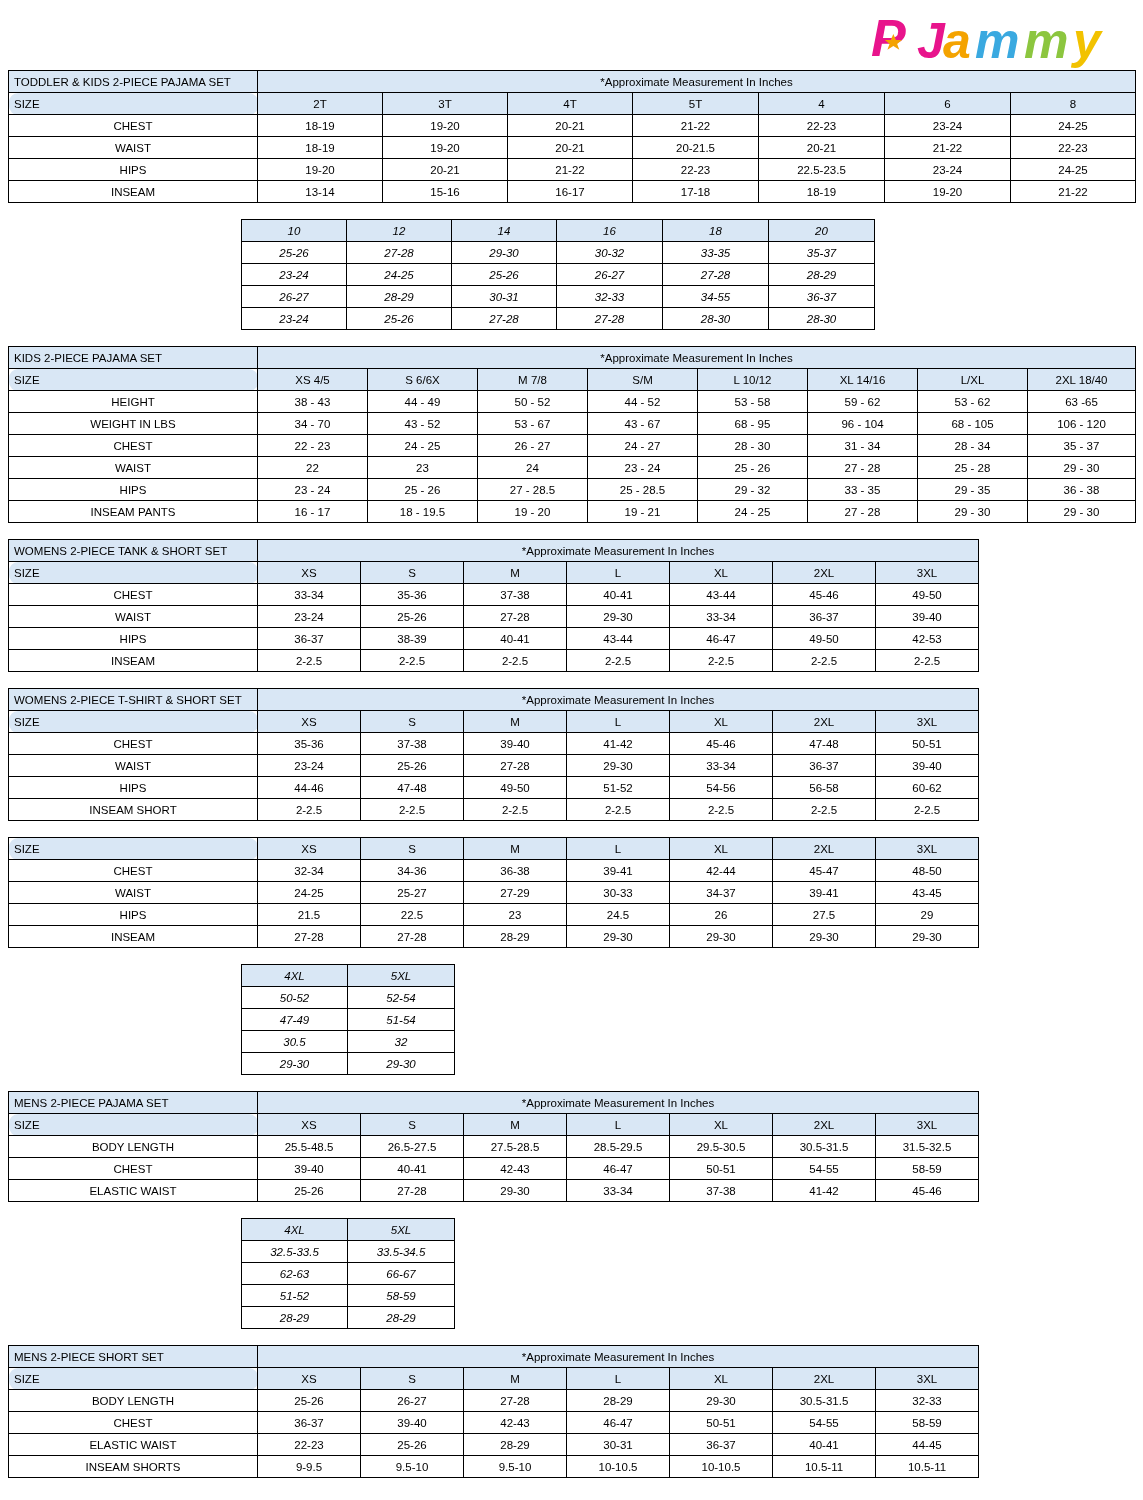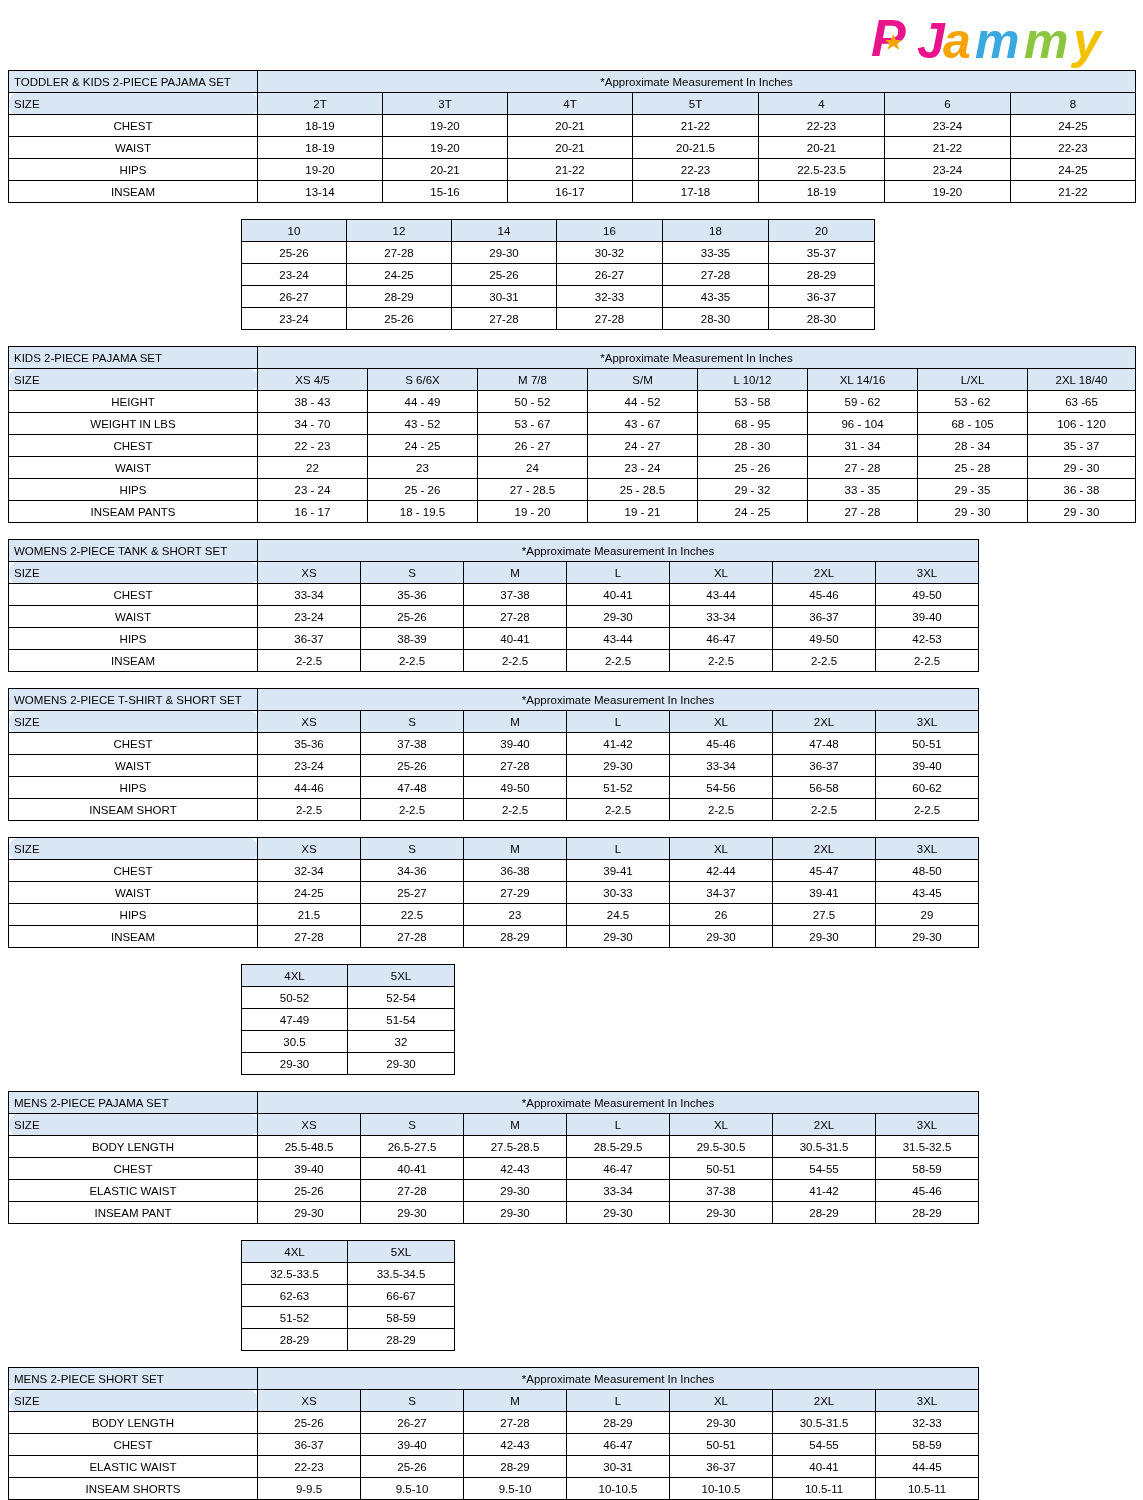--- a/index.html
+++ b/index.html
@@ -74,21 +74,21 @@
     text-align: left;
     padding-left: 5px;
     border-radius: 9px;
   }
   td.rowlabel {
     text-align: left;
     padding-left: 5px;
   }
   .block { margin-bottom: 14px; }
   .block.tight { margin-bottom: 13px; }
-  .indent-wrap { padding-left: 233px; }
+  .indent-wrap { padding-left: 233px; font-style: italic; }
 
   .full { width: 1127px; }
   .cont-10 { width: 633px; }
   .cont-45 { width: 213px; }
 </style>
 </head>
 <body>
 
 <div class="page">
 
@@ -212,21 +212,21 @@
         <td>25-26</td>
         <td>26-27</td>
         <td>27-28</td>
         <td>28-29</td>
       </tr>
       <tr>
         <td>26-27</td>
         <td>28-29</td>
         <td>30-31</td>
         <td>32-33</td>
-        <td>43-35</td>
+        <td>34-55</td>
         <td>36-37</td>
       </tr>
       <tr>
         <td>23-24</td>
         <td>25-26</td>
         <td>27-28</td>
         <td>27-28</td>
         <td>28-30</td>
         <td>28-30</td>
       </tr>
@@ -623,30 +623,20 @@
       <tr>
         <td class="rowlabel">ELASTIC WAIST</td>
         <td>25-26</td>
         <td>27-28</td>
         <td>29-30</td>
         <td>33-34</td>
         <td>37-38</td>
         <td>41-42</td>
         <td>45-46</td>
       </tr>
-      <tr>
-        <td class="rowlabel">INSEAM PANT</td>
-        <td>29-30</td>
-        <td>29-30</td>
-        <td>29-30</td>
-        <td>29-30</td>
-        <td>29-30</td>
-        <td>28-29</td>
-        <td>28-29</td>
-      </tr>
     </tbody>
       </table>
   </div>
 
   <div class="block indent-wrap">
     <table class="sz cont-45">
       <colgroup>
           <col style="width:106px">
           <col style="width:107px">
         </colgroup>

